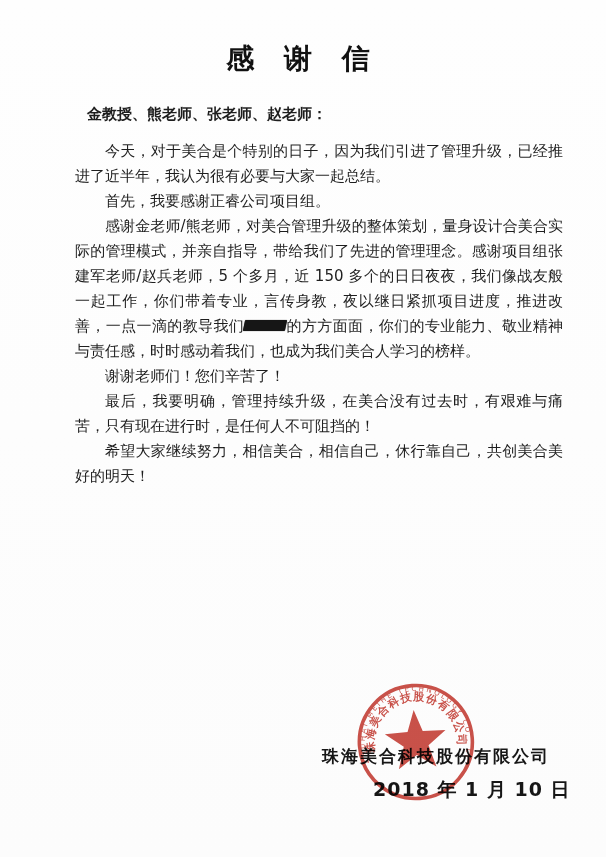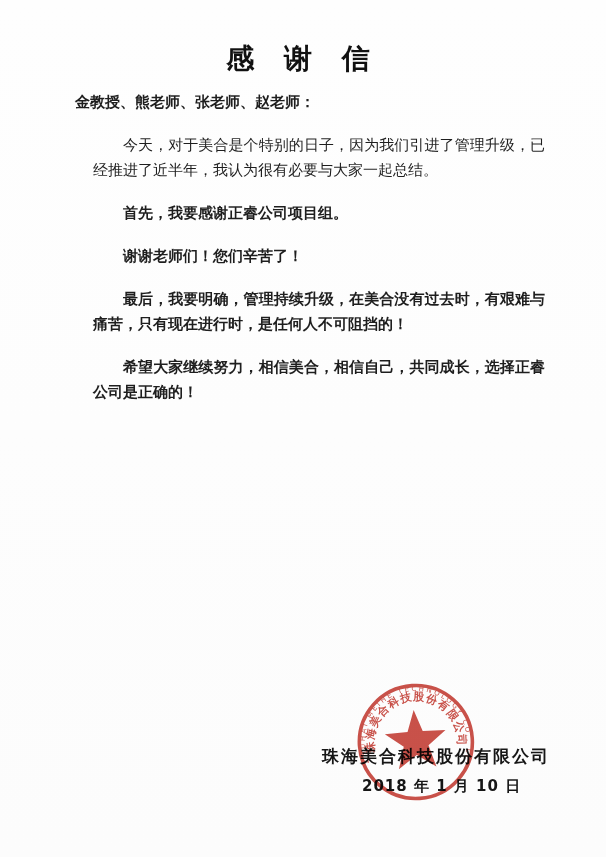--- a/index.html
+++ b/index.html
@@ -31,29 +31,29 @@
     position: absolute;
     top: 90px;
     left: 75px;
     width: 488px;
     font-size: 15px;
     line-height: 25px;
     text-align: justify;
   }
   .salutation, .greeting {
     font-weight: bold;
-    margin: 0;
+    margin: 12px;
   }
   .para {
-    margin: 18px;
+    margin: 0;
     text-indent: 2em;
     word-break: break-all;
   }
   .para.bold {
-    font-weight: bold;
+    font-weight: normal;
   }
   .redaction {
     display: inline-block;
     width: 42px;
     height: 11px;
     background: #161616;
     border-radius: 1px;
     transform: skewX(-12deg);
     box-shadow: 0 0 1px #333;
   }
@@ -63,22 +63,22 @@
     left: 322px;
     font-size: 17px;
     font-weight: bold;
     letter-spacing: 2px;
     color: #161616;
     z-index: 1;
   }
   .date-line {
     position: absolute;
     top: 777px;
-    left: 362px;
-    font-size: 15px;
+    left: 373px;
+    font-size: 19px;
     font-weight: bold;
     letter-spacing: 1px;
     color: #161616;
     z-index: 1;
   }
   .stamp {
     position: absolute;
     top: 679px;
     left: 351px;
     width: 130px;
@@ -94,23 +94,24 @@
 
 <div class="page">
 
   <div class="title">感 谢 信</div>
 
   <div class="letter">
     <p class="salutation">金教授、熊老师、张老师、赵老师：</p>
     <div>
         <p class="para ">今天，对于美合是个特别的日子，因为我们引进了管理升级，已经推进了近半年，我认为很有必要与大家一起总结。</p>
         <p class="para bold">首先，我要感谢正睿公司项目组。</p>
+        <p class="para ">感谢金老师/熊老师，对美合管理升级的整体策划，量身设计合美合实际的管理模式，并亲自指导，带给我们了先进的管理理念。感谢项目组张建军老师/赵兵老师，5 个多月，近 150 多个的日日夜夜，我们像战友般一起工作，你们带着专业，言传身教，夜以继日紧抓项目进度，推进改善，一点一滴的教导我们<span class="redaction"></span>的方方面面，你们的专业能力、敬业精神与责任感，时时感动着我们，也成为我们美合人学习的榜样。</p>
         <p class="para bold">谢谢老师们！您们辛苦了！</p>
         <p class="para bold">最后，我要明确，管理持续升级，在美合没有过去时，有艰难与痛苦，只有现在进行时，是任何人不可阻挡的！</p>
-        <p class="para bold">希望大家继续努力，相信美合，相信自己，共同成长，选择正睿公司是正确的！</p>
+        <p class="para bold">希望大家继续努力，相信美合，相信自己，休行靠自己，共创美合美好的明天！</p>
       </div>
   </div>
 
   <div class="company-line">珠海美合科技股份有限公司</div>
   <div class="date-line">2018 年 1 月 10 日</div>
 
   <svg class="stamp" viewBox="0 0 130 130" xmlns="http://www.w3.org/2000/svg">
     <defs>
       <path id="cnArc" d="M 23.6 70.3 A 42 42 0 1 1 106.4 70.3" fill="none"></path>
       <path id="enArc" d="M 17.1 80.4 A 51 51 0 1 1 112.9 80.4" fill="none"></path>

